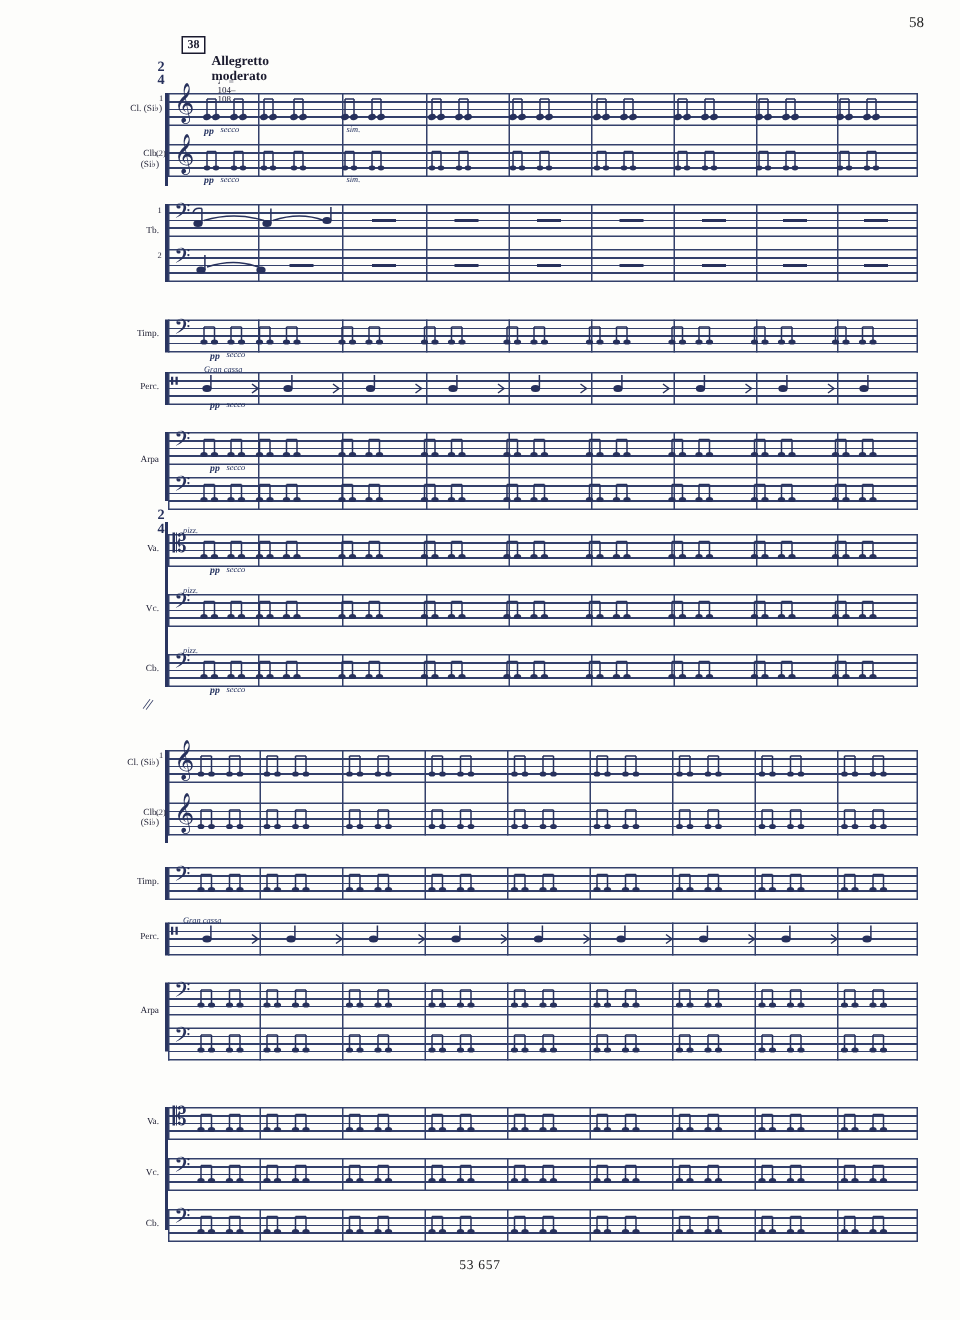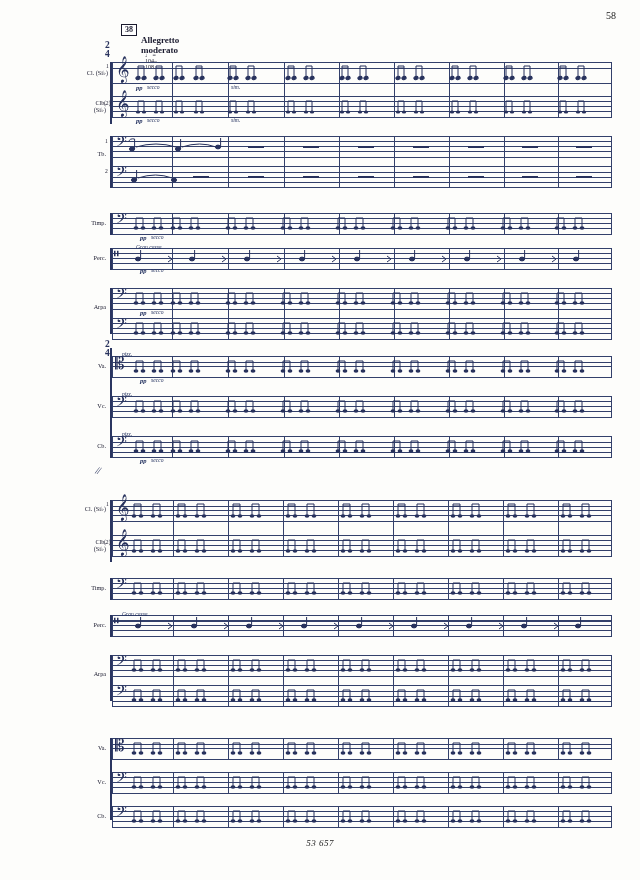--- a/index.html
+++ b/index.html
@@ -31,21 +31,20 @@
   }
   .plate-number {
     position: absolute;
     left: 0;
     right: 0;
     bottom: 32px;
     text-align: center;
     font-size: 9px;
     letter-spacing: 0.5px;
     color: #222;
-    font-style: italic;
   }
   
   .system {
     position: absolute;
     left: 0;
     top: 0;
   }
   
   .staff {
     position: absolute;

